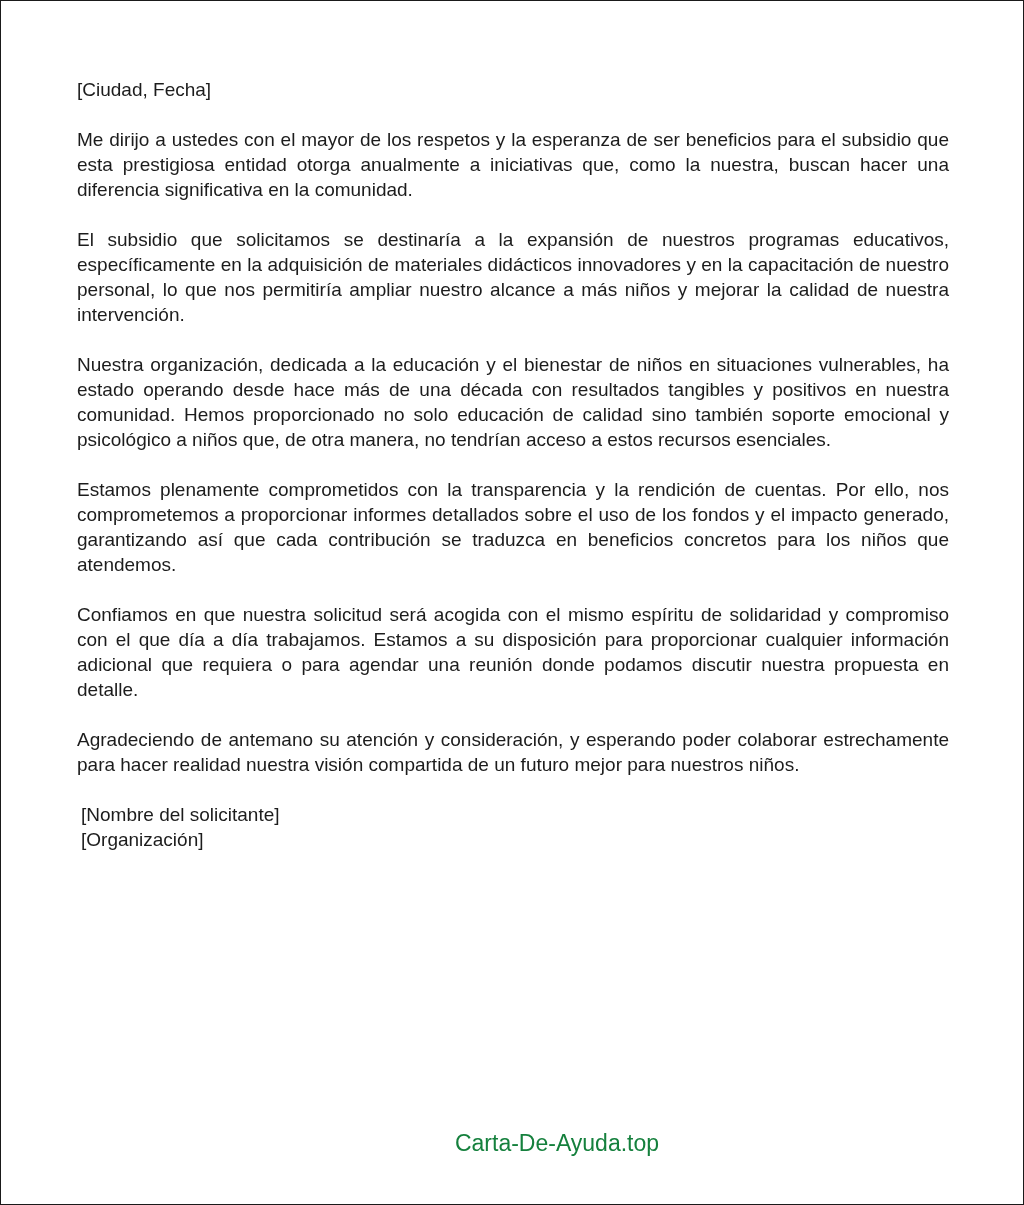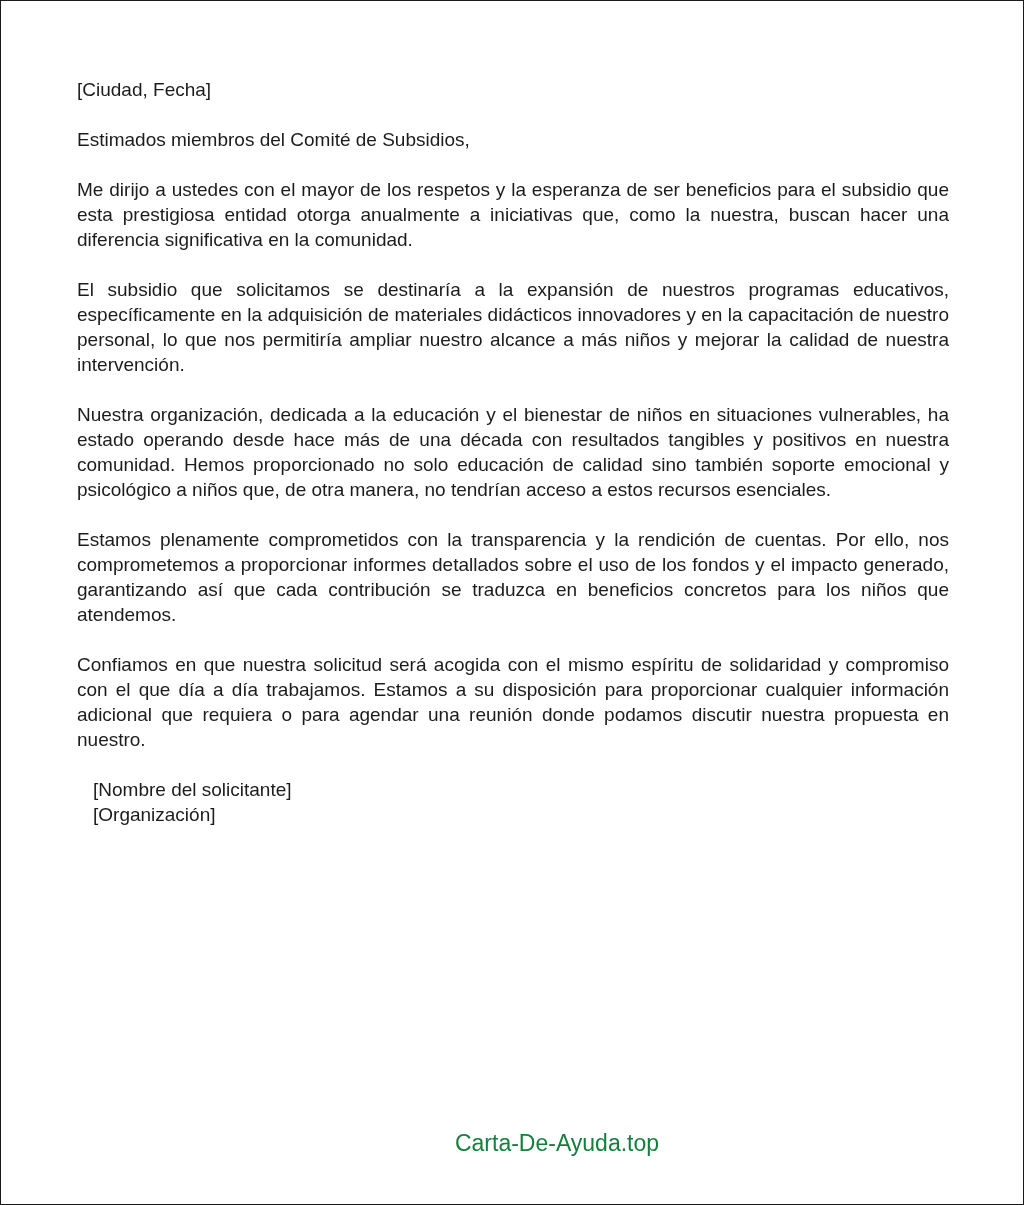--- a/index.html
+++ b/index.html
@@ -34,21 +34,21 @@
     }
     .letter p {
       margin: 0 0 25px 0;
       text-align: justify;
       text-align-last: left;
     }
     .letter p.single {
       text-align: center;
     }
     .signature-block {
-      margin: 16px;
+      margin: 4px;
     }
     .signature-block div {
       line-height: 25px;
     }
     .footer-brand {
       position: absolute;
       left: 0;
       width: 1024px;
       top: 1127px;
       text-align: center;
@@ -58,25 +58,25 @@
       color: #15803d;
       padding-left: 44px;
     }
   </style>
 </head>
 <body>
 
 <div class="page">
   <div class="letter">
     <p class="single">[Ciudad, Fecha]</p>
-    <p class="single">Estimados miembros del Comité de Subsidios,</p>
     <p>Me dirijo a ustedes con el mayor de los respetos y la esperanza de ser beneficios para el subsidio que esta prestigiosa entidad otorga anualmente a iniciativas que, como la nuestra, buscan hacer una diferencia significativa en la comunidad.</p>
     <p>El subsidio que solicitamos se destinaría a la expansión de nuestros programas educativos, específicamente en la adquisición de materiales didácticos innovadores y en la capacitación de nuestro personal, lo que nos permitiría ampliar nuestro alcance a más niños y mejorar la calidad de nuestra intervención.</p>
     <p>Nuestra organización, dedicada a la educación y el bienestar de niños en situaciones vulnerables, ha estado operando desde hace más de una década con resultados tangibles y positivos en nuestra comunidad. Hemos proporcionado no solo educación de calidad sino también soporte emocional y psicológico a niños que, de otra manera, no tendrían acceso a estos recursos esenciales.</p>
     <p>Estamos plenamente comprometidos con la transparencia y la rendición de cuentas. Por ello, nos comprometemos a proporcionar informes detallados sobre el uso de los fondos y el impacto generado, garantizando así que cada contribución se traduzca en beneficios concretos para los niños que atendemos.</p>
-    <p>Confiamos en que nuestra solicitud será acogida con el mismo espíritu de solidaridad y compromiso con el que día a día trabajamos. Estamos a su disposición para proporcionar cualquier información adicional que requiera o para agendar una reunión donde podamos discutir nuestra propuesta en nuestro.</p>
+    <p>Confiamos en que nuestra solicitud será acogida con el mismo espíritu de solidaridad y compromiso con el que día a día trabajamos. Estamos a su disposición para proporcionar cualquier información adicional que requiera o para agendar una reunión donde podamos discutir nuestra propuesta en detalle.</p>
+    <p>Agradeciendo de antemano su atención y consideración, y esperando poder colaborar estrechamente para hacer realidad nuestra visión compartida de un futuro mejor para nuestros niños.</p>
     <div class="signature-block">
       <div>[Nombre del solicitante]</div>
       <div>[Organización]</div>
     </div>
   </div>
   <div class="footer-brand">Carta-De-Ayuda.top</div>
 </div>
 
 </body></html>

